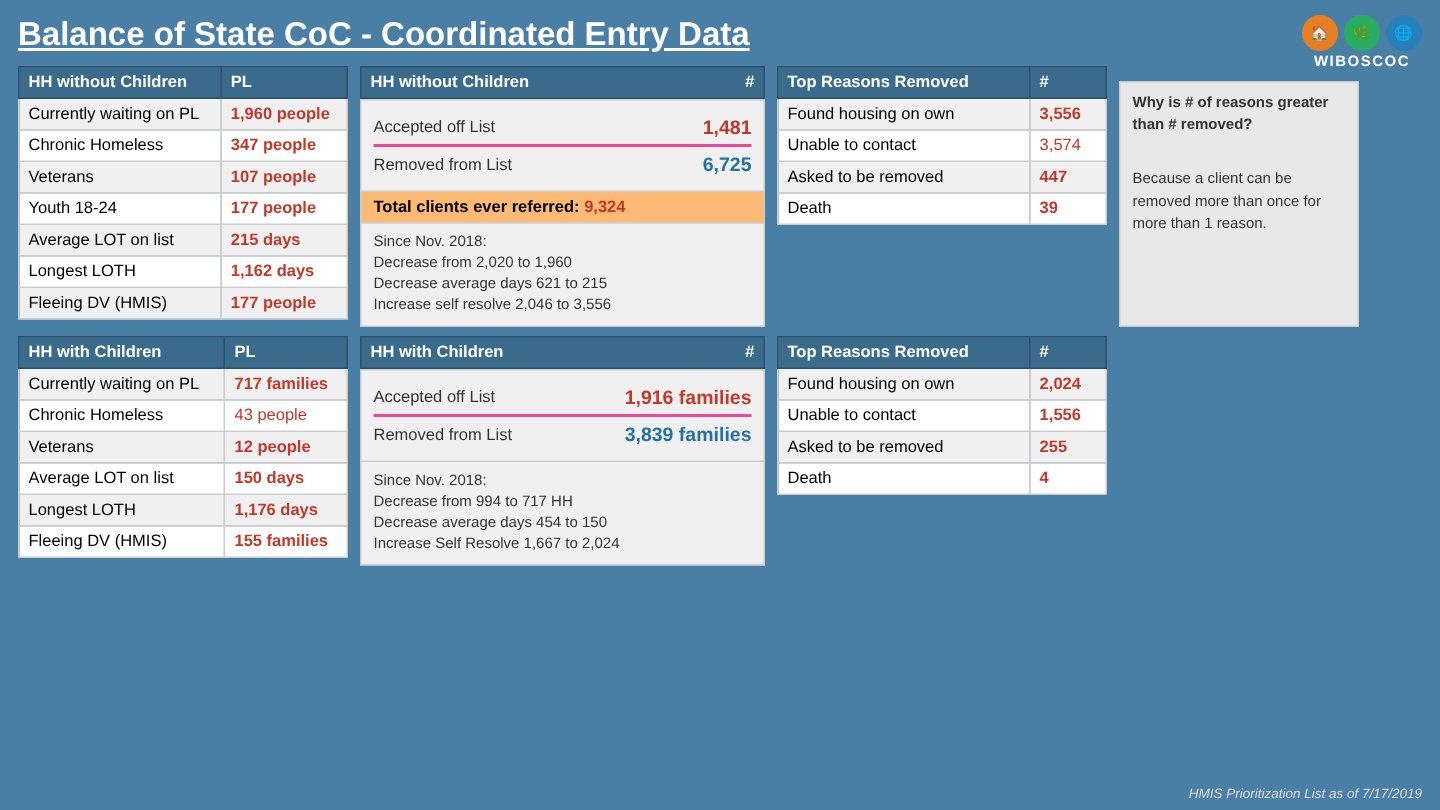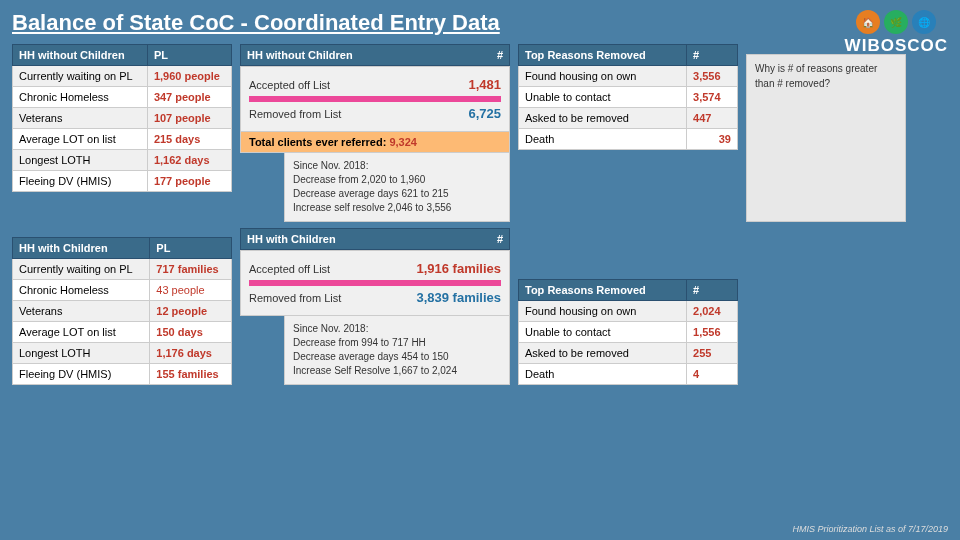--- a/index.html
+++ b/index.html
@@ -52,21 +52,21 @@
     .middle-box {
       background: #f0f0f0;
       border: 1px solid #ccc;
       padding: 6px 8px;
       font-size: 11px;
     }
     .middle-box-row {
       display: flex;
       justify-content: space-between;
       align-items: center;
-      border-bottom: 6px solid #ec4899;
+      border-bottom: 2px solid #ec4899;
       padding: 4px 0;
     }
     .middle-box-row:last-child {
       border-bottom: none;
     }
     .middle-box-label {
       font-size: 11px;
       color: #333;
     }
     .middle-box-val {
@@ -98,21 +98,20 @@
       font-weight: bold;
     }
     .note-box {
       background: #f0f0f0;
       border: 1px solid #ccc;
       border-top: none;
       padding: 6px 8px;
       font-size: 10px;
       color: #333;
       line-height: 1.4;
-      margin-left: 44px;
     }
     
     .annotation-box {
       margin-top: 10px;
       background: #e8e8e8;
       border: 1px solid #ccc;
       padding: 6px 8px;
       font-size: 10px;
       color: #333;
       line-height: 1.5;
@@ -136,42 +135,41 @@
       height: 24px;
       border-radius: 50%;
       display: flex;
       align-items: center;
       justify-content: center;
       font-size: 10px;
       font-weight: bold;
     }
     .logo-text {
       color: #fff;
-      font-size: 17px;
+      font-size: 10px;
       font-weight: bold;
       letter-spacing: 1px;
     }
     .footer-text {
       position: absolute;
       bottom: 6px;
       right: 12px;
       font-size: 9px;
       color: #ddd;
       font-style: italic;
       margin-left: 28px;
     }
     .top-section {
       display: flex;
       gap: 8px;
       margin-bottom: 6px;
     }
     .bottom-section {
       display: flex;
       gap: 8px;
-      align-items: flex-end;
     }
   </style>
 </head>
 <body>
 
 <div class="main-container">
   <div class="title">Balance of State CoC - Coordinated Entry Data</div>
 
   <div class="logo-area">
     <div class="logo-circles">
@@ -199,20 +197,24 @@
             </tr>
             <tr>
               <td>Chronic Homeless</td>
               <td style="color:#c0392b;font-weight:bold;">347 people</td>
             </tr>
             <tr>
               <td>Veterans</td>
               <td style="color:#c0392b;font-weight:bold;">107 people</td>
             </tr>
             <tr>
+              <td>Youth 18-24</td>
+              <td style="color:#c0392b;font-weight:bold;">177 people</td>
+            </tr>
+            <tr>
               <td>Average LOT on list</td>
               <td style="color:#c0392b;font-weight:bold;">215 days</td>
             </tr>
             <tr>
               <td>Longest LOTH</td>
               <td style="color:#c0392b;font-weight:bold;">1,162 days</td>
             </tr>
             <tr>
               <td>Fleeing DV (HMIS)</td>
               <td style="color:#c0392b;font-weight:bold;">177 people</td>
@@ -253,36 +255,37 @@
             <th>#</th>
           </tr>
         </thead>
         <tbody id="top-right-tbody">
             <tr>
               <td>Found housing on own</td>
               <td style="color:#c0392b;font-weight:bold;">3,556</td>
             </tr>
             <tr>
               <td>Unable to contact</td>
-              <td style="color:#c0392b;font-weight:bold;">3,574</td>
+              <td style="color:#c0392b;font-weight:normal;">3,574</td>
             </tr>
             <tr>
               <td>Asked to be removed</td>
               <td style="color:#c0392b;font-weight:bold;">447</td>
             </tr>
             <tr>
               <td>Death</td>
-              <td style="color:#c0392b;font-weight:bold;text-align:right;">39</td>
+              <td style="color:#c0392b;font-weight:bold;">39</td>
             </tr>
           </tbody>
       </table>
     </div>
 
     <div class="annotation-box">
-      <div style="font-weight:normal;margin-bottom:21px;">Why is # of reasons greater than # removed?</div>
+      <div style="font-weight:bold;margin-bottom:21px;">Why is # of reasons greater than # removed?</div>
+      <div>Because a client can be removed more than once for more than 1 reason.</div>
     </div>
 
   </div>
 
   <div class="bottom-section">
 
     <div style="width:220px;">
       <table class="data-table">
         <thead>
           <tr>

